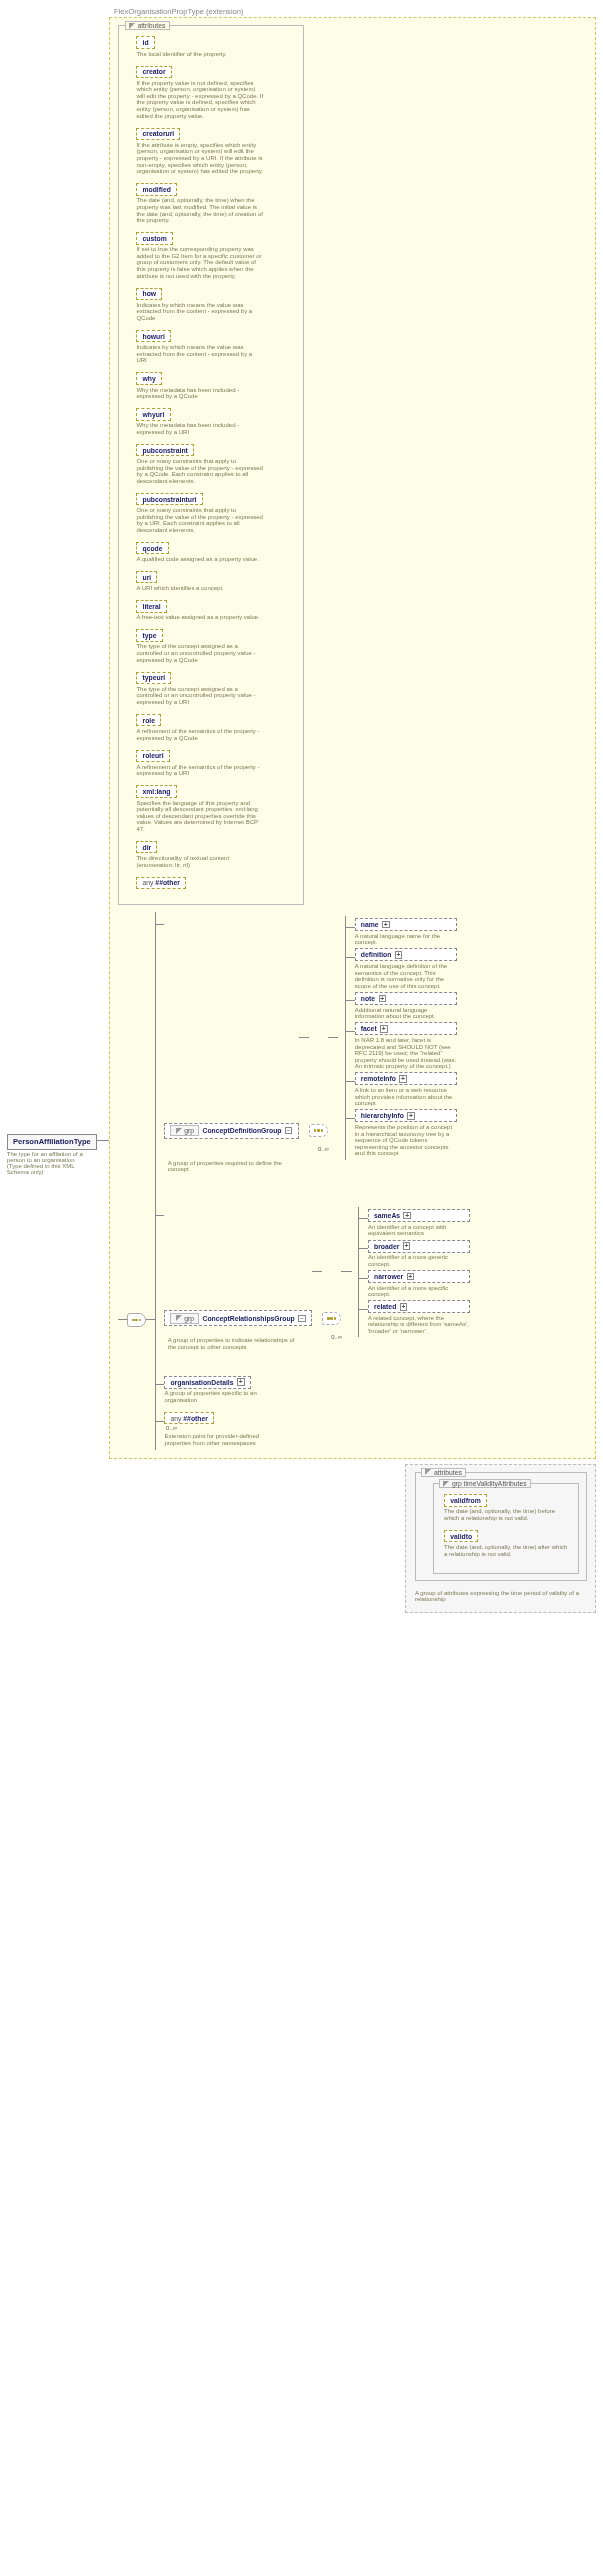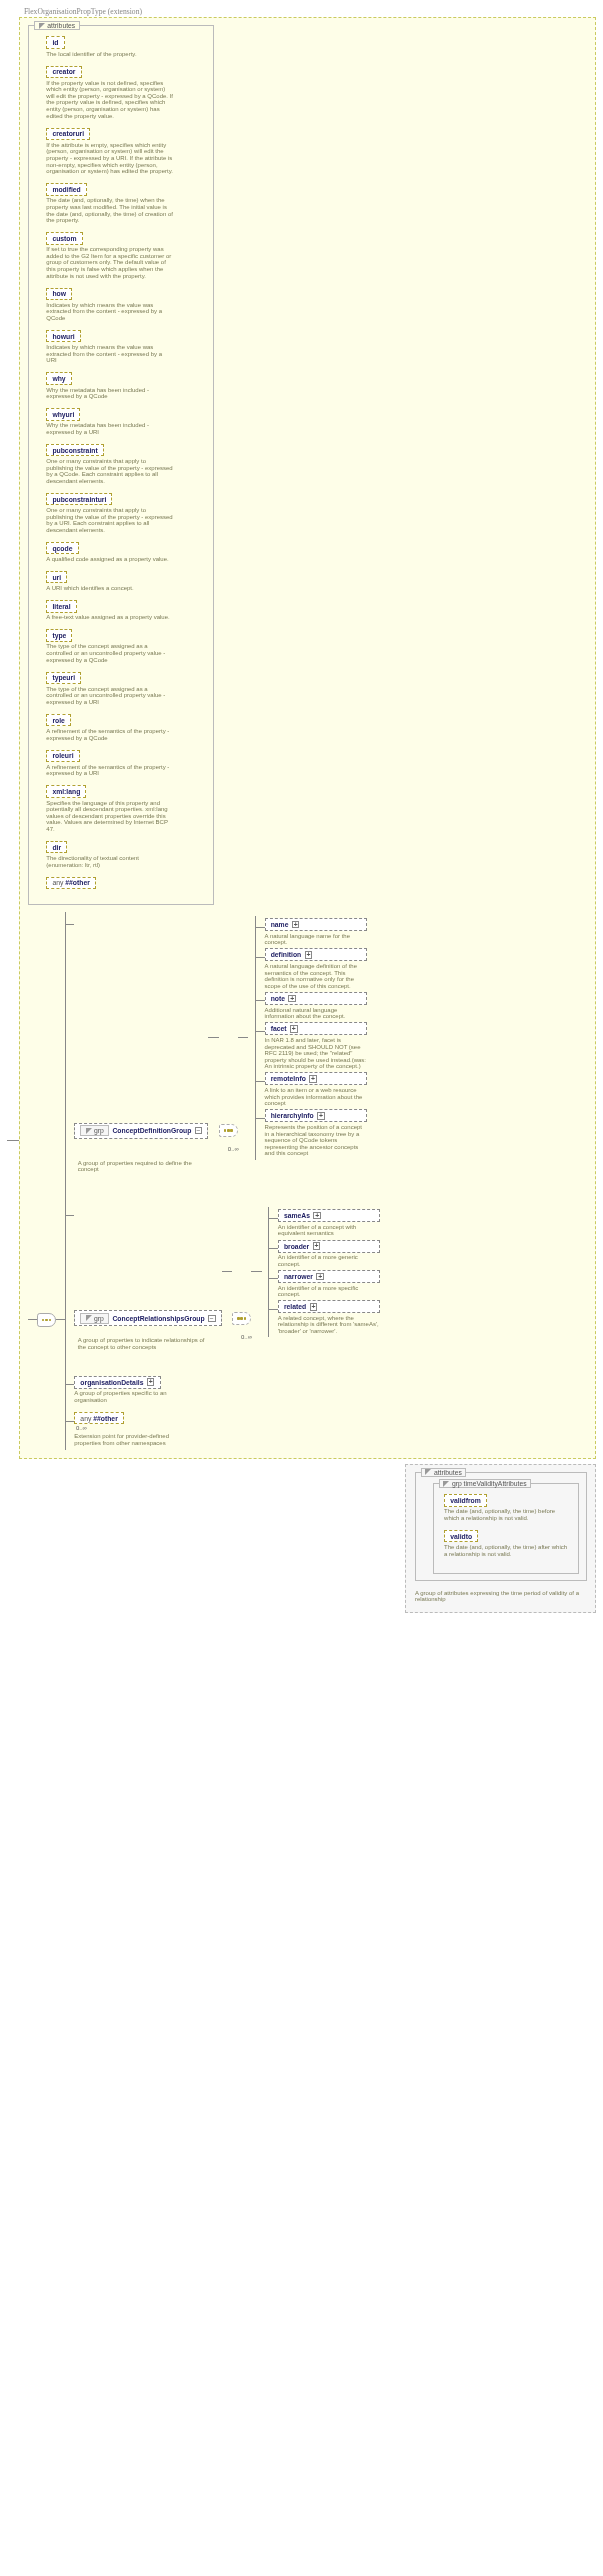--- a/index.html
+++ b/index.html
@@ -34,21 +34,20 @@
     border-top: 0.8px solid #888;
     height: 0;
     vertical-align: middle;
   }
   .main-col { flex: 1; display: flex; flex-direction: column; }
   .ext-label {
     color: #888;
     font-size: 7.6px;
     margin-left: 5.1px;
     margin-bottom: 1.7px;
-    font-family: Liberation Serif, serif;
   }
   .big-box {
     border: 0.8px dashed #caca60;
     background: #fefee8;
     padding: 6.8px 8.5px 8.5px 8.5px;
     display: flex;
     position: relative;
   }
   .big-box.gray { background: #f6f6f6; border-color: #bbb; }
   .attr-box {
@@ -240,20 +239,24 @@
     width: 6px; height: 6px;
     background: linear-gradient(135deg, #999 49%, transparent 51%);
     display: inline-block;
   }
   .flex-mid { display: flex; align-items: center; }
 </style>
 </head>
 <body>
 
 <div class="root-row">
+  <div>
+    <div class="root-label"><span>PersonAffiliationType</span></div>
+    <div class="root-desc">The type for an affliation of a person to an organisation (Type defined in this XML Schema only)</div>
+  </div>
   <span class="connector-h" style="width:12px; margin-top:1133px;"></span>
 
   <div class="main-col">
     <div class="ext-label">FlexOrganisationPropType (extension)</div>
 
     <div class="big-box">
       <div style="flex:1;">
 
         <div class="attr-box" style="max-width:186px;">
           <div class="attr-title">

